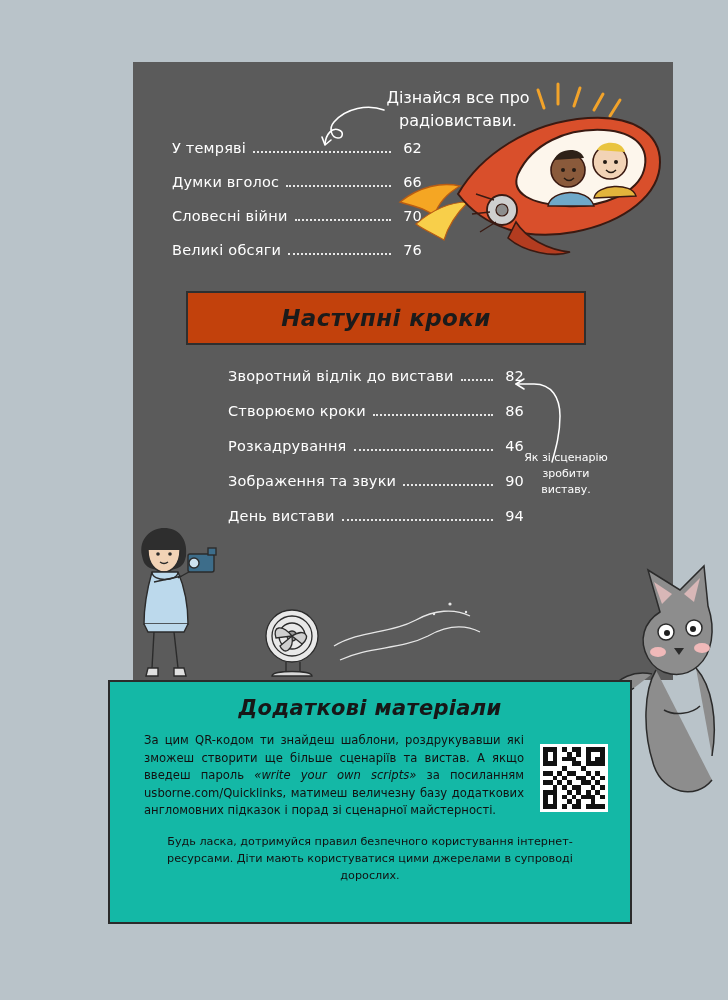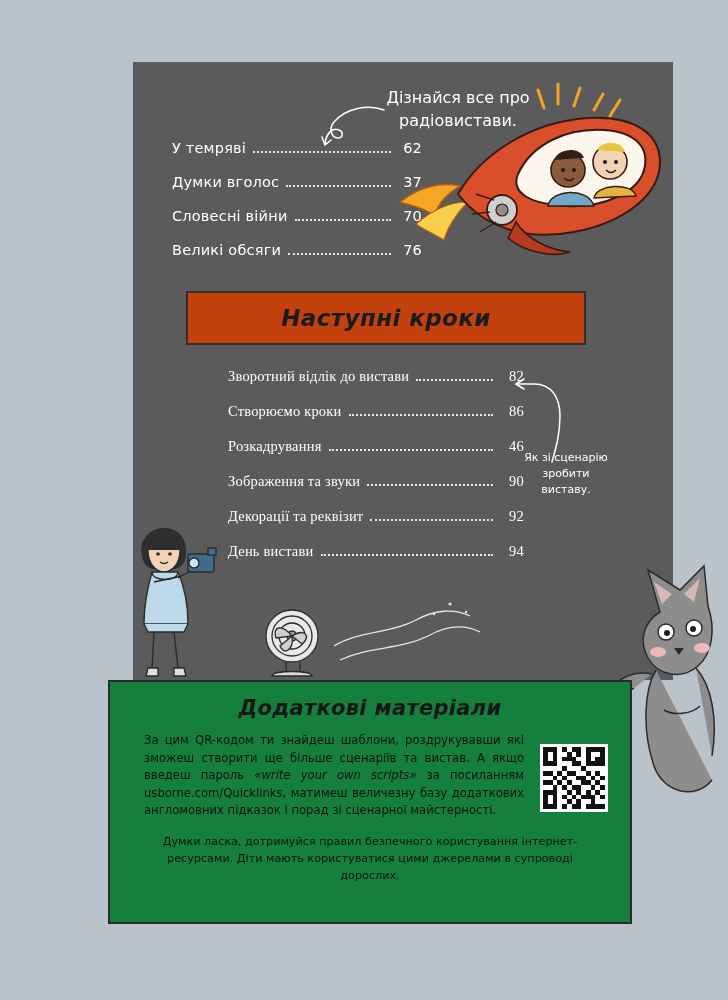--- a/index.html
+++ b/index.html
@@ -105,21 +105,20 @@
   }
   
   .bottom-list {
     position: absolute;
     left: 228px;
     top: 368px;
     width: 296px;
   }
   .bottom-list .toc-row {
     margin-bottom: 18px;
-    font-family: Liberation Serif, serif;
   }
   
   .annot-right {
     position: absolute;
     left: 520px;
     top: 450px;
     width: 92px;
     text-align: center;
     font-family: "DejaVu Sans", sans-serif;
     font-size: 11px;
@@ -133,21 +132,21 @@
     width: 70px;
     height: 100px;
   }
   
   .orange-box {
     position: absolute;
     left: 108px;
     top: 680px;
     width: 520px;
     height: 240px;
-    background: #15803d;
+    background: #14b8a6;
     border: 2px solid #2b2b2b;
   }
   .orange-title {
     text-align: center;
     margin-top: 14px;
     font-family: "DejaVu Sans", sans-serif;
     font-weight: bold;
     font-style: italic;
     font-size: 21px;
     color: #171717;
@@ -278,21 +277,21 @@
 
   <div class="top-list">
     <div class="toc-row">
       <span class="toc-title">У темряві</span>
       <span class="toc-dots"></span>
       <span class="toc-page">62</span>
     </div>
     <div class="toc-row">
       <span class="toc-title">Думки вголос</span>
       <span class="toc-dots"></span>
-      <span class="toc-page">37</span>
+      <span class="toc-page">66</span>
     </div>
     <div class="toc-row">
       <span class="toc-title">Словесні війни</span>
       <span class="toc-dots"></span>
       <span class="toc-page">70</span>
     </div>
     <div class="toc-row">
       <span class="toc-title">Великі обсяги</span>
       <span class="toc-dots"></span>
       <span class="toc-page">76</span>
@@ -316,25 +315,20 @@
     </div>
     <div class="toc-row">
       <span class="toc-title">Розкадрування</span>
       <span class="toc-dots"></span>
       <span class="toc-page">46</span>
     </div>
     <div class="toc-row">
       <span class="toc-title">Зображення та звуки</span>
       <span class="toc-dots"></span>
       <span class="toc-page">90</span>
-    </div>
-    <div class="toc-row">
-      <span class="toc-title">Декорації та реквізит</span>
-      <span class="toc-dots"></span>
-      <span class="toc-page">92</span>
     </div>
     <div class="toc-row">
       <span class="toc-title">День вистави</span>
       <span class="toc-dots"></span>
       <span class="toc-page">94</span>
     </div>
   </div>
 
   <svg class="annot-curve" viewBox="0 0 70 100">
     <path d="M4 12 L22 12 C40 12, 48 26, 48 44 C48 62, 44 76, 40 90" fill="none" stroke="#ffffff" stroke-width="1.5" stroke-linecap="round"></path>
@@ -404,21 +398,21 @@
       <path d="M12 128 L2 136 M16 134 L6 142 M22 138 L14 148"></path>
       <path d="M64 150 C74 156, 92 154, 100 146"></path>
     </g>
   </svg>
 
   <div class="orange-box">
     <div class="orange-title">Додаткові матеріали</div>
     <div class="orange-body">
       <span>За цим QR-кодом ти знайдеш шаблони, роздрукувавши які зможеш створити ще більше сценаріїв та вистав. А якщо введеш пароль </span><em>«write your own scripts»</em><span> за посиланням usborne.com/Quicklinks, матимеш величезну базу додаткових англомовних підказок і порад зі сценарної майстерності.</span>
     </div>
-    <div class="orange-note">Думки ласка, дотримуйся правил безпечного користування інтернет-ресурсами. Діти мають користуватися цими джерелами в супроводі дорослих.</div>
+    <div class="orange-note">Будь ласка, дотримуйся правил безпечного користування інтернет-ресурсами. Діти мають користуватися цими джерелами в супроводі дорослих.</div>
 
     <div class="qr">
       <div class="qr-grid">
         <i class="on"></i>
           <i class="on"></i>
           <i class="on"></i>
           <i></i>
           <i class="on"></i>
           <i></i>
           <i class="on"></i>

